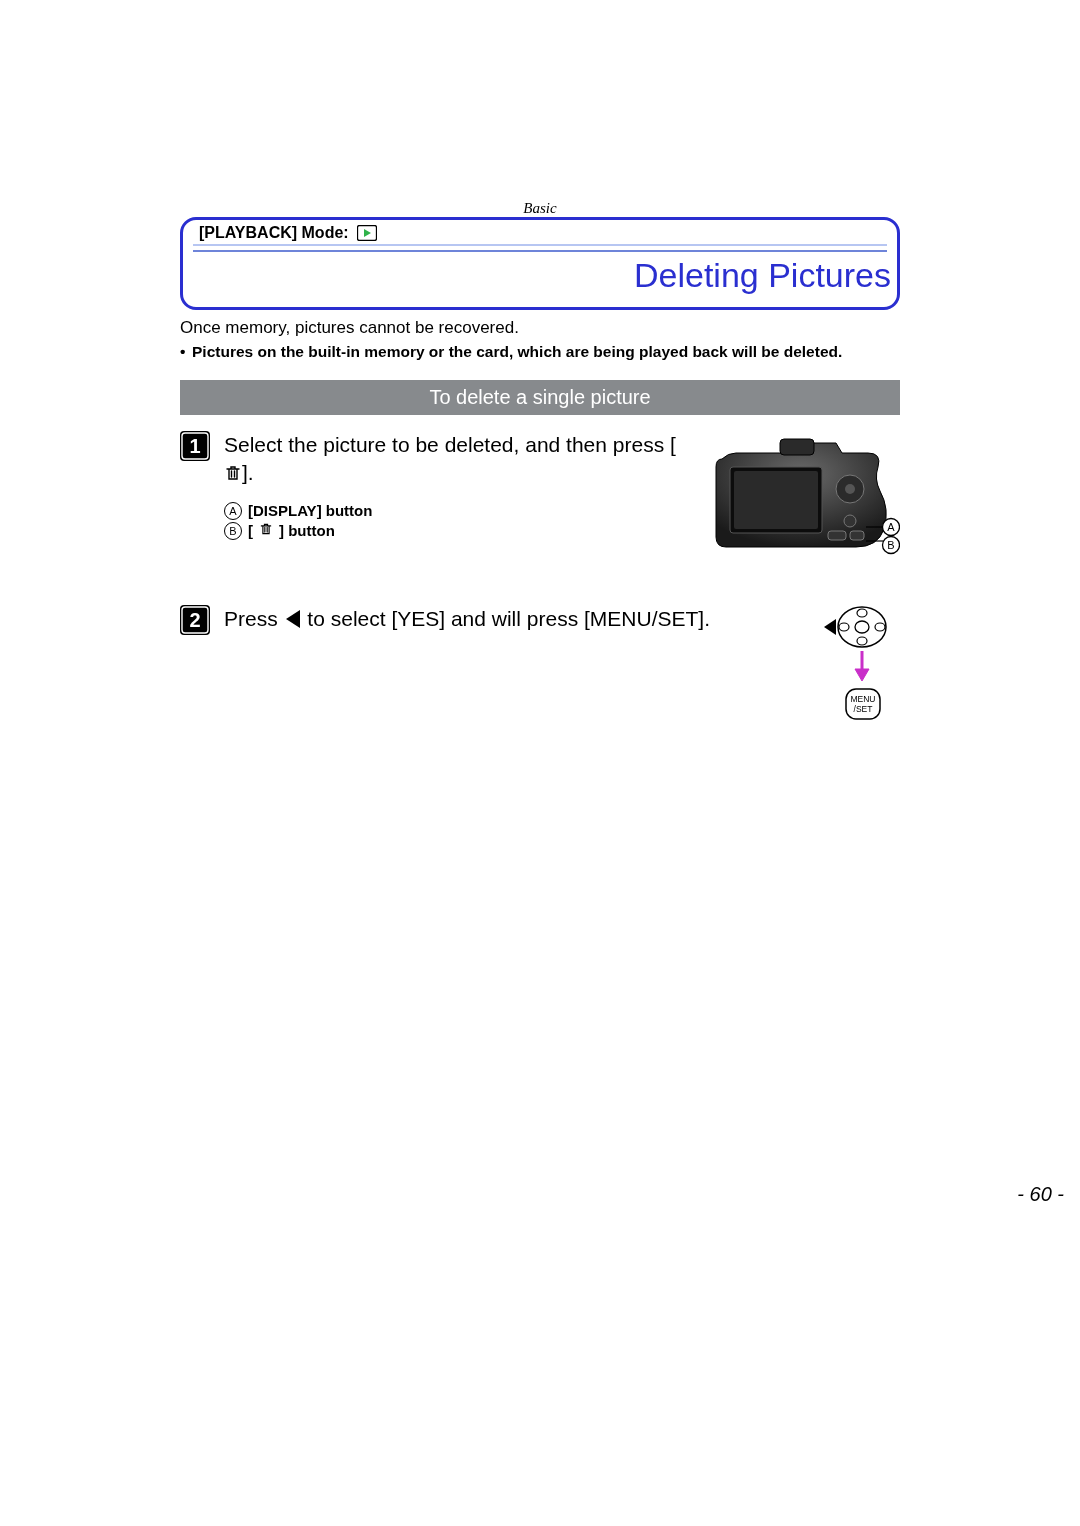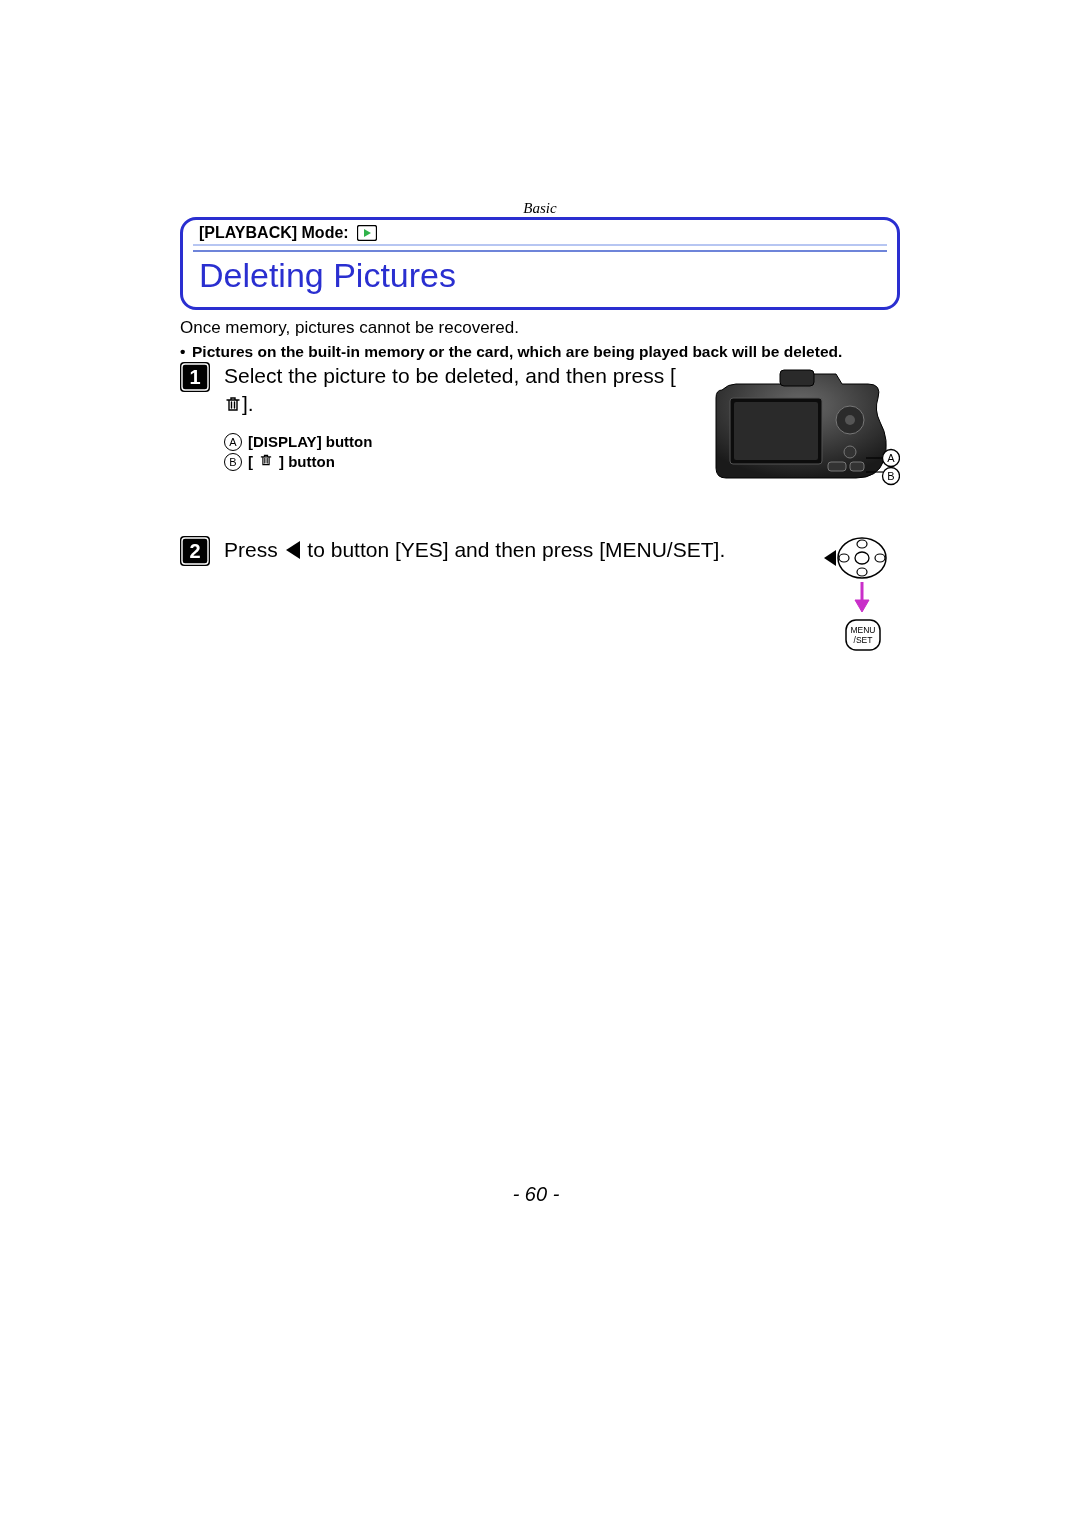--- a/index.html
+++ b/index.html
@@ -52,20 +52,21 @@
     margin-left: 4px;
   }
   .mode-label .playicon svg { display:block; }
   .page-title {
     color: #2a2fd0;
     font-size: 34px;
     font-weight: normal;
     margin: 14px 0 4px 2px;
     position: relative;
     z-index: 2;
+    text-align: right;
   }
   .warn1 { font-size: 17px; margin-top: 8px; }
   .warn2 { font-size: 15.5px; font-weight: bold; margin-top: 4px; line-height: 1.3; }
   .warn2 .bullet { display:inline-block; width:12px; }
   .section-bar {
     background: #878a8d;
     color: #fff;
     font-size: 20px;
     text-align: center;
     padding: 6px 0;
@@ -100,22 +101,22 @@
     display:inline-block; width:0;height:0;
     border-top:9px solid transparent;
     border-bottom:9px solid transparent;
     border-right:14px solid #000;
     vertical-align:-2px;
     margin: 0 2px;
   }
   .pagenum {
     position:absolute;
     bottom: 320px;
-    left:0; right:8px;
-    text-align:center;
+    left:0; right:16px;
+    text-align:right;
     font-size:20px;
     font-style: italic;
     margin-top: 40px;
   }
 </style>
 </head>
 <body>
 
 <div class="page">
 
@@ -133,20 +134,21 @@
       </span>
     </div>
     <div class="page-title">Deleting Pictures</div>
   </div>
 
   <div class="warn1">Once memory, pictures cannot be recovered.</div>
   <div class="warn2">
     <span class="bullet">•</span><span>Pictures on the built-in memory or the card, which are being played back will be deleted.</span>
   </div>
 
+  <div class="section-bar">To delete a single picture</div>
 
   <div class="step-block">
     <div class="step-main">
       <div class="step-row">
         <div class="step-left">
           <svg class="step-num" viewBox="0 0 30 30">
             <rect x="0" y="0" width="30" height="30" rx="4" fill="#000"></rect>
             <rect x="2" y="2" width="26" height="26" rx="3" fill="none" stroke="#fff" stroke-width="1.4"></rect>
             <text x="15" y="22" text-anchor="middle" font-size="20" font-weight="bold" fill="#fff" font-family="Arial">1</text>
           </svg>
@@ -215,21 +217,21 @@
     <div class="step-main">
       <div class="step-row">
         <div class="step-left">
           <svg class="step-num" viewBox="0 0 30 30">
             <rect x="0" y="0" width="30" height="30" rx="4" fill="#000"></rect>
             <rect x="2" y="2" width="26" height="26" rx="3" fill="none" stroke="#fff" stroke-width="1.4"></rect>
             <text x="15" y="22" text-anchor="middle" font-size="20" font-weight="bold" fill="#fff" font-family="Arial">2</text>
           </svg>
         </div>
         <div class="step-text">
-          <span>Press </span><span class="left-tri"></span><span> to button [YES] and then press [MENU/SET].</span>
+          <span>Press </span><span class="left-tri"></span><span> to select [YES] and will press [MENU/SET].</span>
         </div>
       </div>
     </div>
 
     <div class="step-illus" style="padding-right:8px;text-align:right;">
       <svg width="70" height="120" viewBox="0 0 70 120">
 
         <ellipse cx="40" cy="22" rx="24" ry="20" fill="#fff" stroke="#000" stroke-width="1.5"></ellipse>
         <ellipse cx="40" cy="22" rx="7" ry="6" fill="#fff" stroke="#000" stroke-width="1.3"></ellipse>
 

